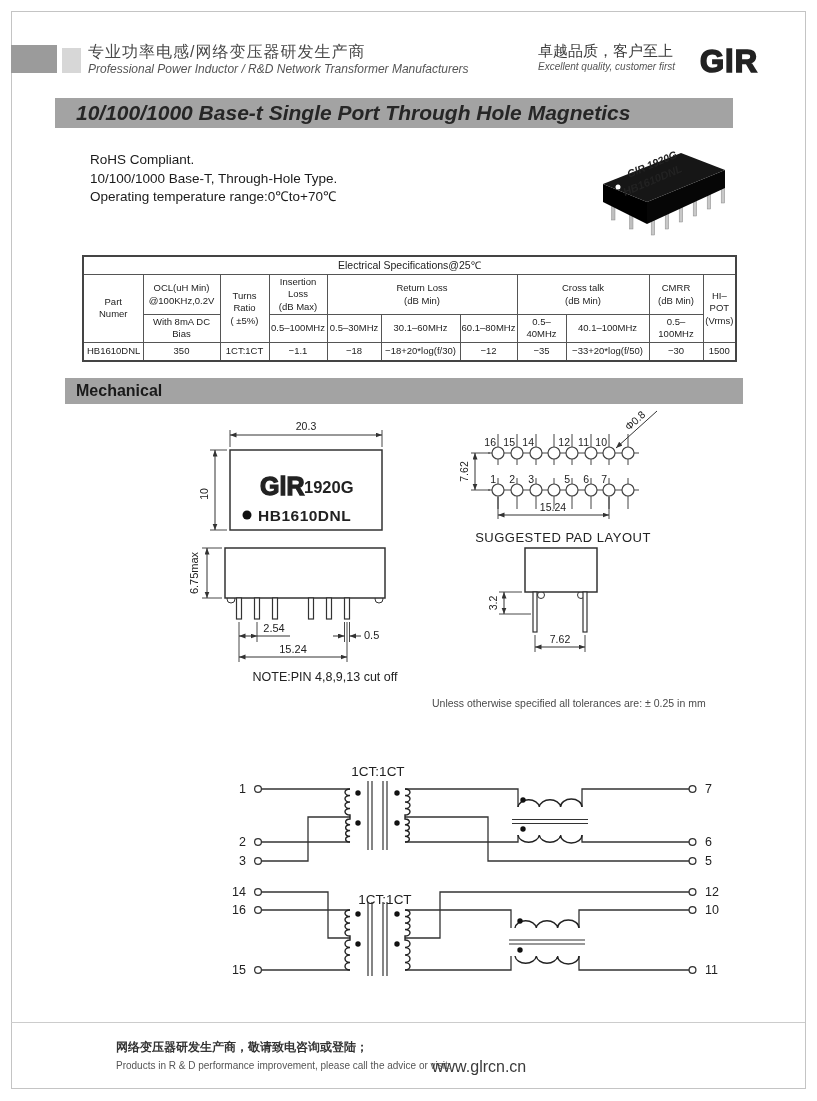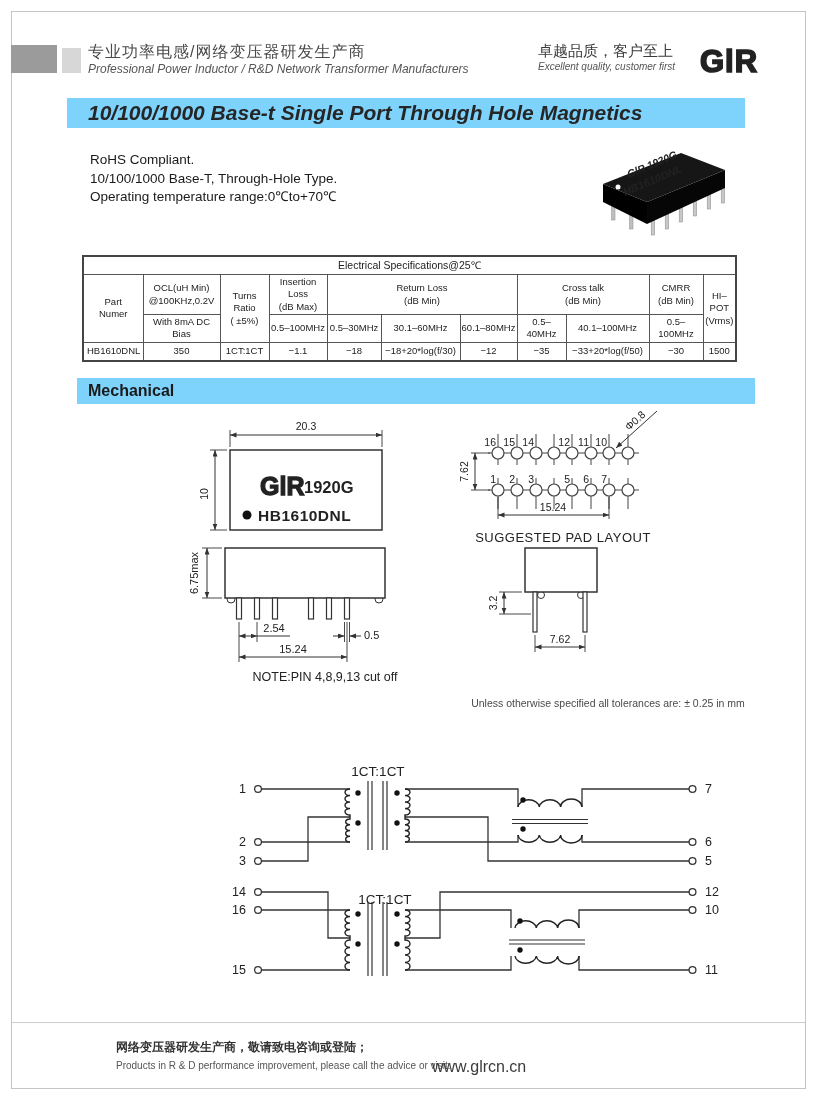--- a/index.html
+++ b/index.html
@@ -9,41 +9,41 @@
   #page-border{left:11px;top:11px;width:793px;height:1076px;border:1px solid #c4c4c4;}
   
   #sq-dark{left:11px;top:45px;width:46px;height:28px;background:#9b9b9b;}
   #sq-light{left:62px;top:48px;width:19px;height:25px;background:#d7d7d7;}
   #slogan-cn{left:88px;top:42px;font-size:16px;color:#4a4a4a;letter-spacing:1px;}
   #slogan-en{left:88px;top:62px;font-size:12px;font-style:italic;color:#555;}
   #quality-cn{left:538px;top:42px;font-size:15px;color:#3a3a3a;}
   #quality-en{left:538px;top:61px;font-size:10px;font-style:italic;color:#555;}
   #logo{left:696px;top:40px;}
   
-  .bar{left:67px;width:678px;background:#7dd3fc;}
+  .bar{left:55px;width:678px;background:#a3a3a3;}
   #title-bar{top:98px;height:30px;line-height:30px;font-size:21px;font-weight:bold;font-style:italic;color:#262626;padding-left:21px;box-sizing:border-box;}
   .section-bar{height:26px;line-height:26px;font-size:16px;font-weight:bold;color:#1a1a1a;padding-left:11px;box-sizing:border-box;}
   #mech-bar{top:378px;margin-left:10px;}
   #schem-bar{top:717px;}
   
   #features{left:90px;top:151px;font-size:13.5px;line-height:18.5px;color:#1a1a1a;}
   
   #spec{left:82px;top:255px;}
   #spec table{border-collapse:collapse;table-layout:fixed;width:653px;font-size:9.5px;color:#222;}
   #spec th,#spec td{border:1px solid #555;font-weight:normal;text-align:center;padding:1px;line-height:1.3;white-space:pre-line;background:#fff;}
   #spec table{border:2px solid #444;}
   #spec .tr-title th{height:15px;font-size:10.5px;}
   #spec .tr-main th{height:34px;}
   #spec .tr-sub th{height:15px;}
   #spec .tr-data td{height:15px;}
   #spec .td-part{text-align:left;padding-left:3px;}
   
   svg text{font-family:"Liberation Sans",sans-serif;fill:#222;}
   .dimtxt{font-size:10.5px;}
-  #tol-note{left:458px;top:697px;width:300px;text-align:center;font-size:10.5px;color:#4a4a4a;}
+  #tol-note{left:432px;top:697px;width:300px;text-align:left;font-size:10.5px;color:#4a4a4a;}
   
   #foot-line{left:11px;top:1022px;width:794px;height:1px;background:#cccccc;}
   #foot-cn{left:116px;top:1039px;font-size:12px;font-weight:bold;color:#333;}
   #foot-en{left:116px;top:1060px;font-size:10px;color:#555;}
   #foot-url{left:432px;top:1058px;font-size:16px;color:#3a3a3a;}
 </style>
 </head>
 <body>
 
 <svg width="0" height="0" style="position:absolute">

